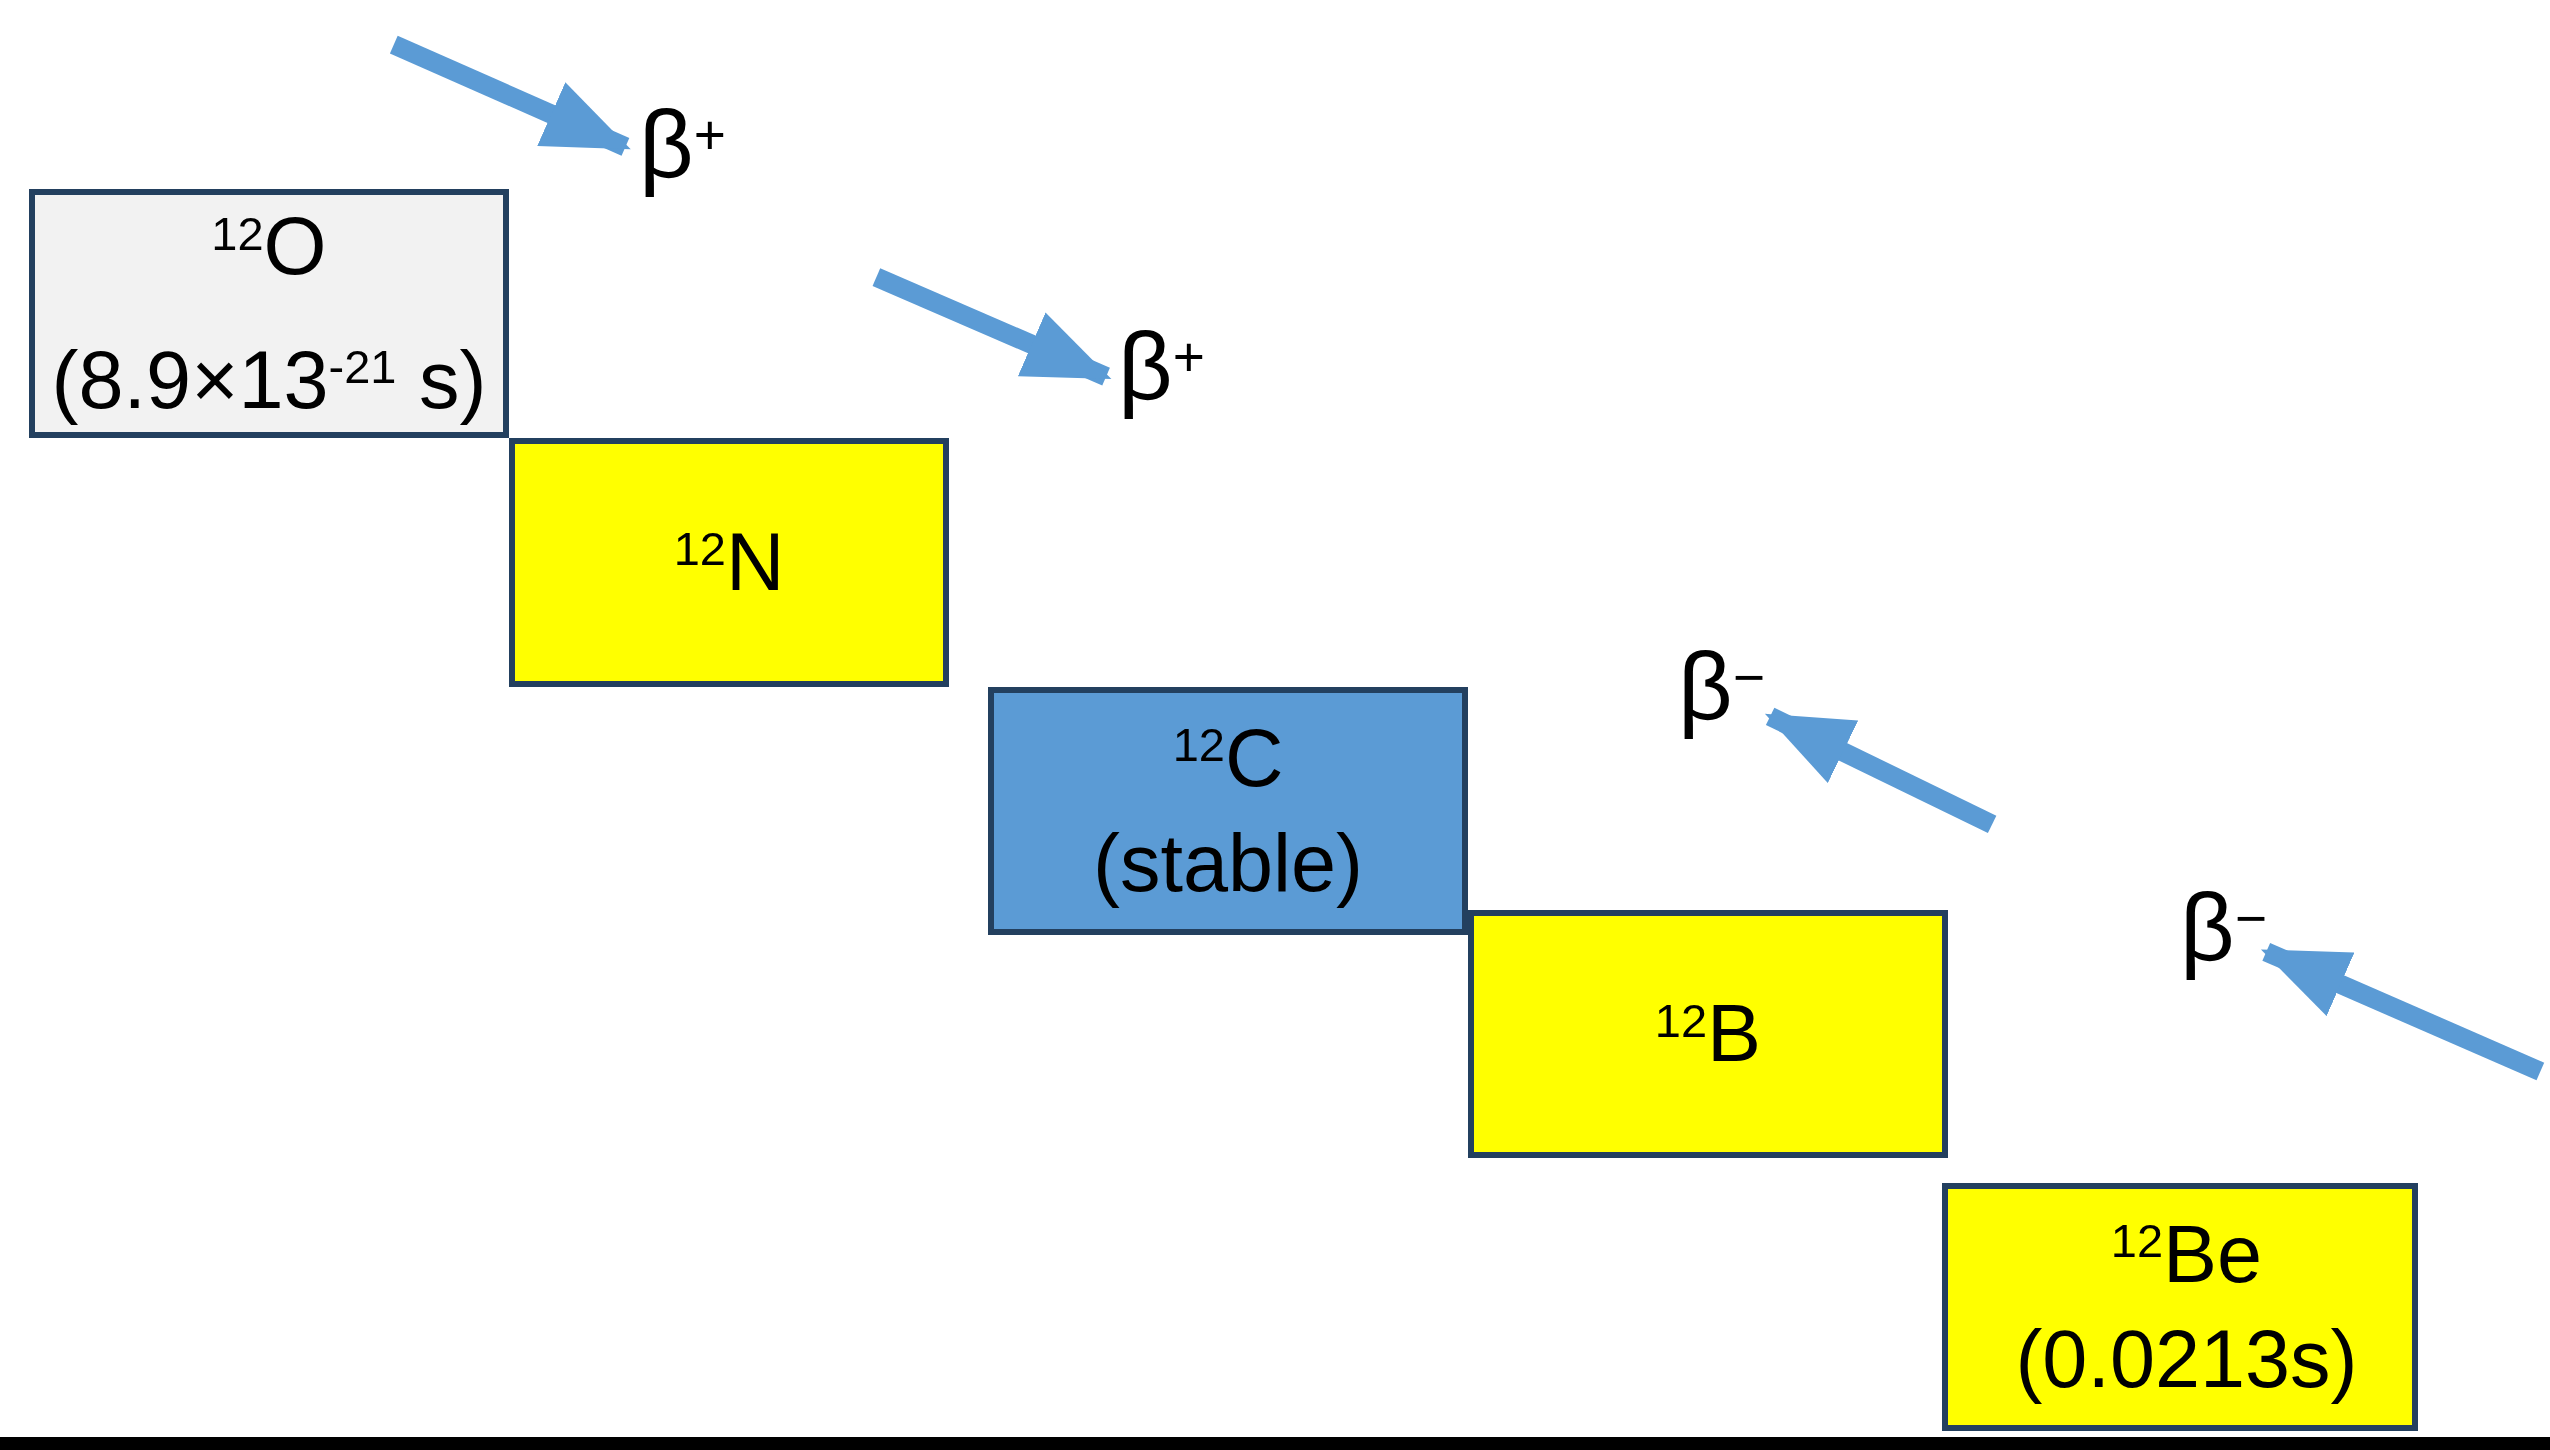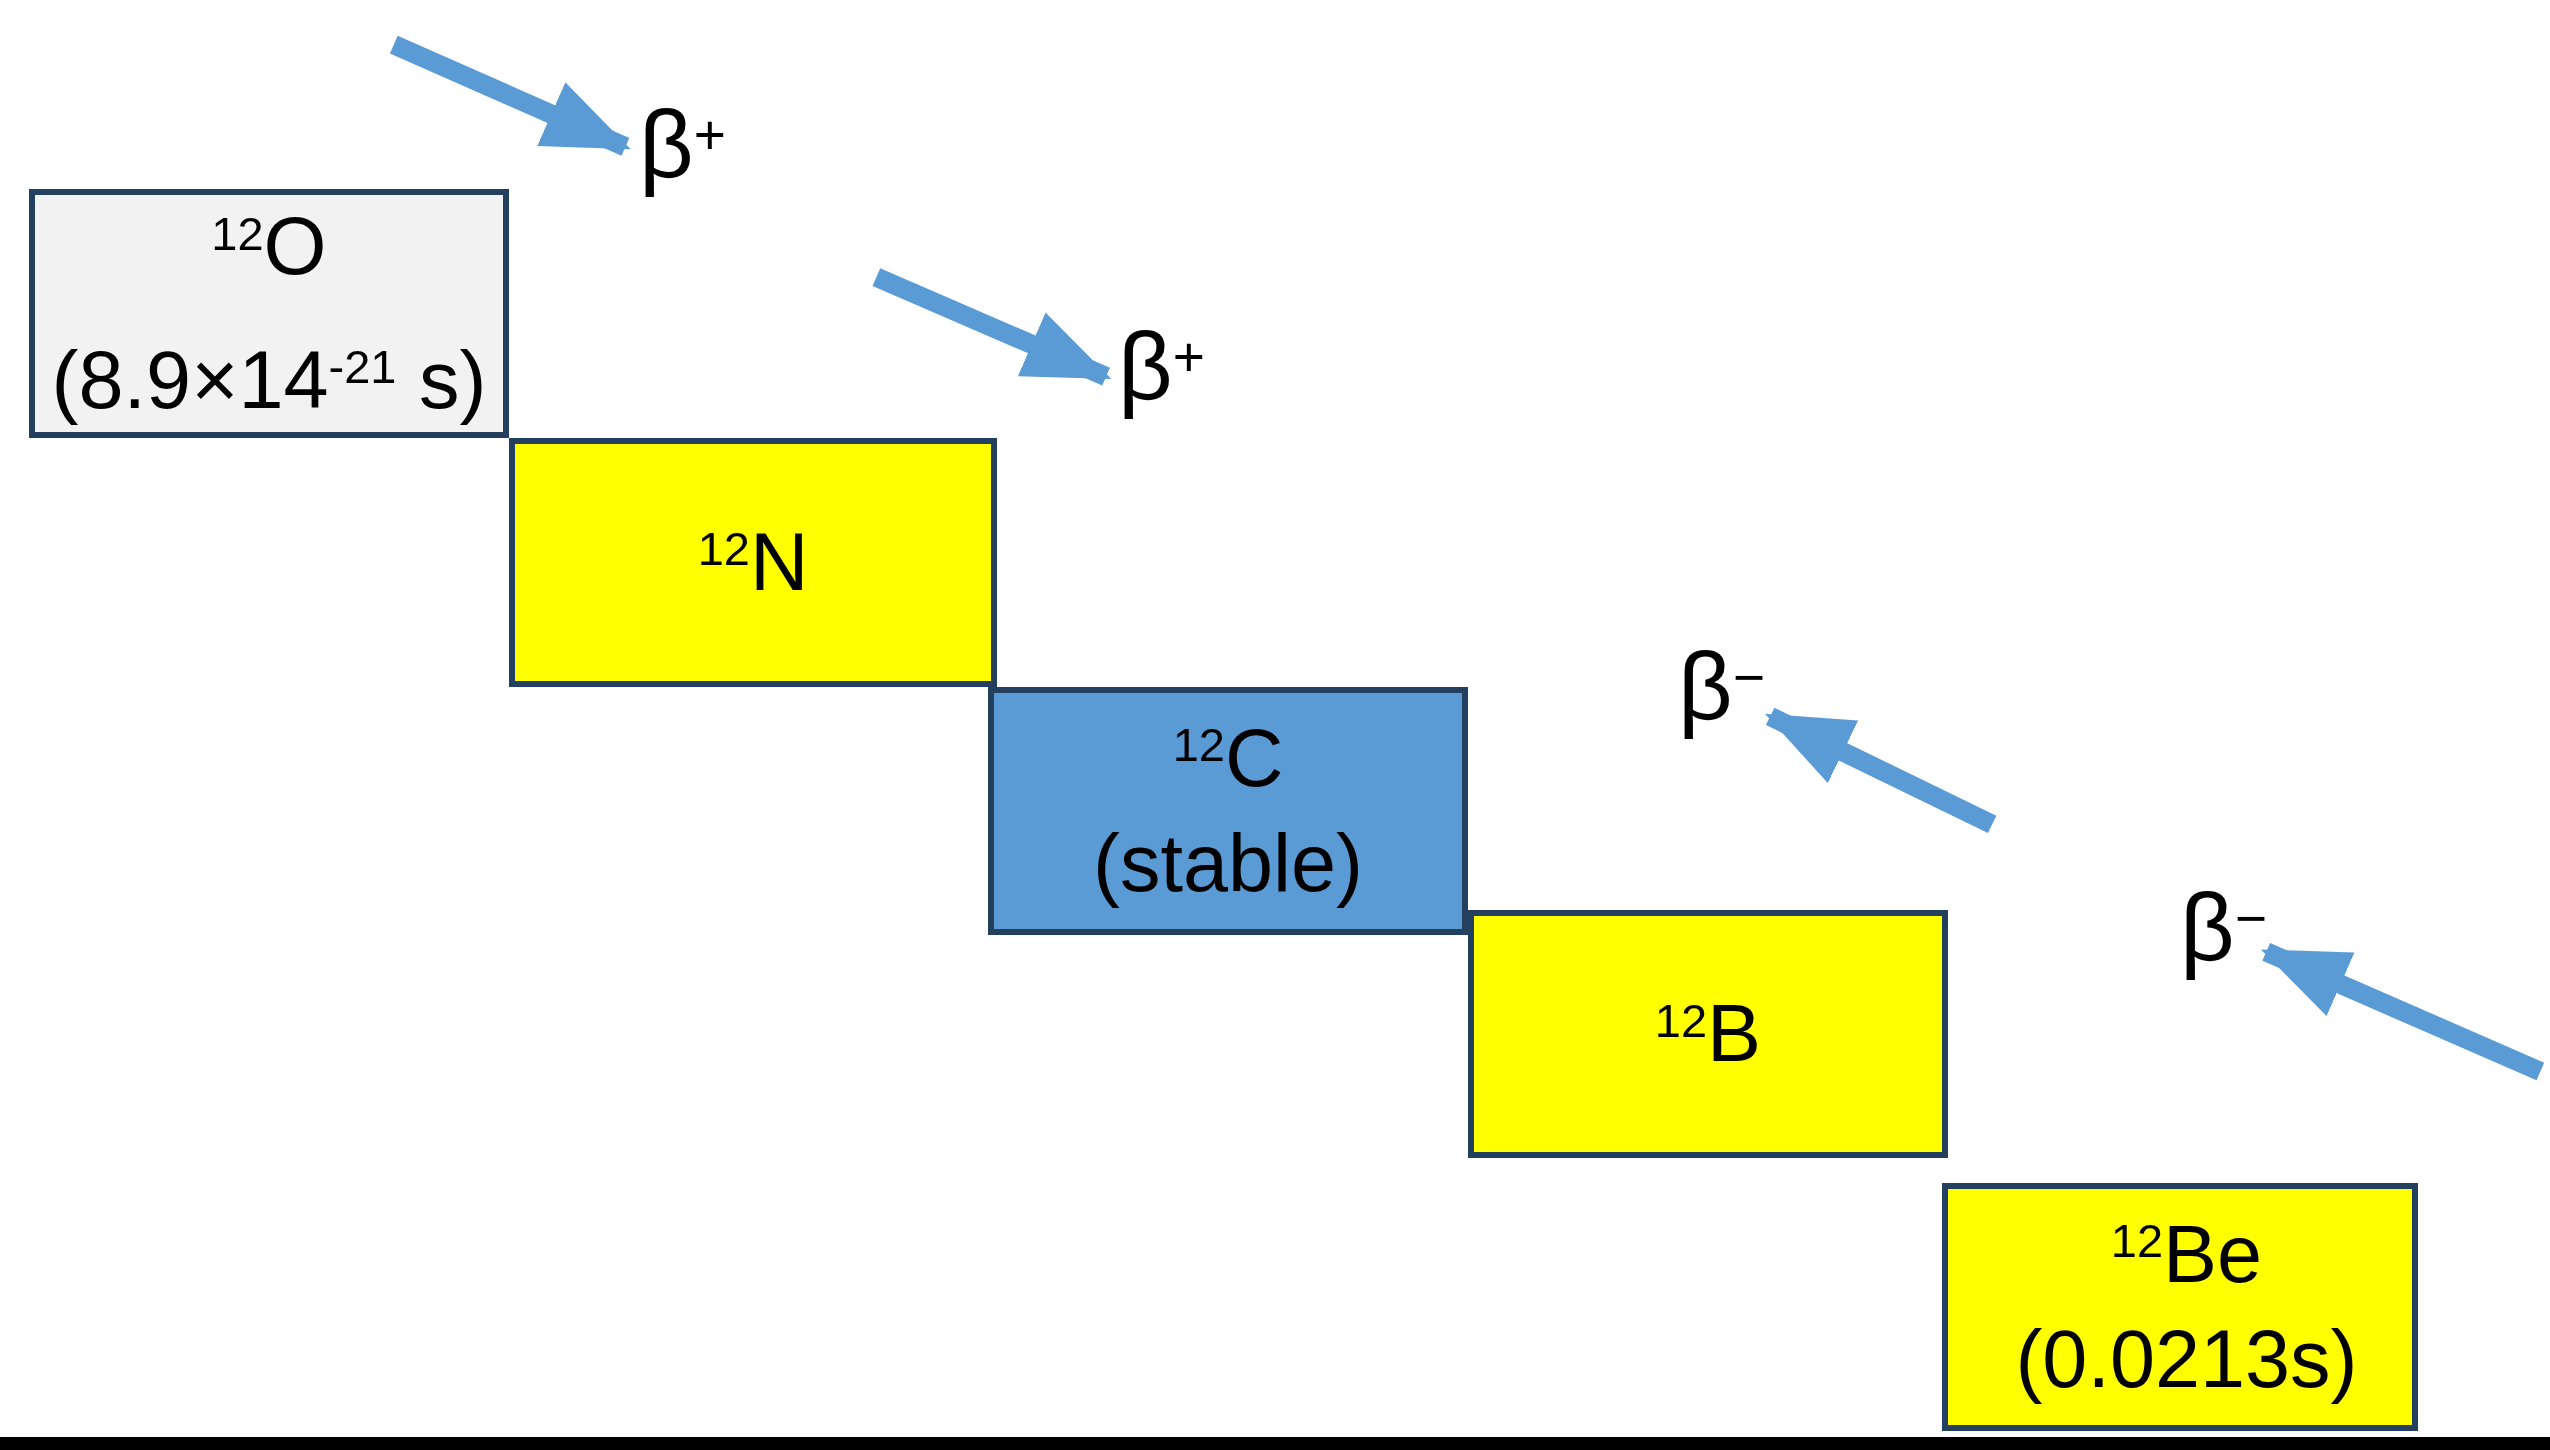--- a/index.html
+++ b/index.html
@@ -29,21 +29,21 @@
     flex-direction: column;
     align-items: center;
     justify-content: center;
     text-align: center;
     color: #000000;
     font-size: 81px;
     line-height: 1.30;
     white-space: nowrap;
   }
   .box-o  { left: 29px;   top: 189px;  width: 480px; height: 249px; gap: 28px; }
-  .box-n  { left: 509px;  top: 438px;  width: 488px; height: 249px; }
+  .box-n  { left: 509px;  top: 438px;  width: 440px; height: 249px; }
   .box-c  { left: 988px; top: 687px;  width: 480px; height: 248px; }
   .box-b  { left: 1468px; top: 910px;  width: 480px; height: 248px; }
   .box-be { left: 1942px; top: 1183px; width: 476px; height: 248px; padding-left: 13px; }
   .sup {
     font-size: 0.58em;
     position: relative;
     top: -0.52em;
     vertical-align: baseline;
   }
   .beta-label {
@@ -79,21 +79,21 @@
       </marker>
     </defs>
     <line x1="408" y1="46" x2="648" y2="152" stroke="#5b9bd5" stroke-width="20" marker-end="url(#ah)"></line>
     <line x1="908" y1="287" x2="1146" y2="390" stroke="#5b9bd5" stroke-width="20" marker-end="url(#ah)"></line>
     <line x1="2064" y1="854" x2="1834" y2="742" stroke="#5b9bd5" stroke-width="20" marker-end="url(#ah)"></line>
     <line x1="2632" y1="1110" x2="2348" y2="986" stroke="#5b9bd5" stroke-width="20" marker-end="url(#ah)"></line>
   </svg>
 
   <div class="isotope-box box-o" style="background-color: rgb(242, 242, 242);">
     <div><sup class="sup">12</sup><span>O</span></div>
-    <div><span>(8.9×14</span><sup class="sup">-21</sup><span> s)</span></div>
+    <div><span>(8.9×13</span><sup class="sup">-21</sup><span> s)</span></div>
   </div>
 
   <div class="isotope-box box-n" style="background-color: rgb(255, 255, 0);">
     <div><sup class="sup">12</sup><span>N</span></div>
   </div>
 
   <div class="isotope-box box-c" style="background-color: rgb(91, 155, 213);">
     <div><sup class="sup">12</sup><span>C</span></div>
     <div><span>(stable)</span></div>
   </div>

